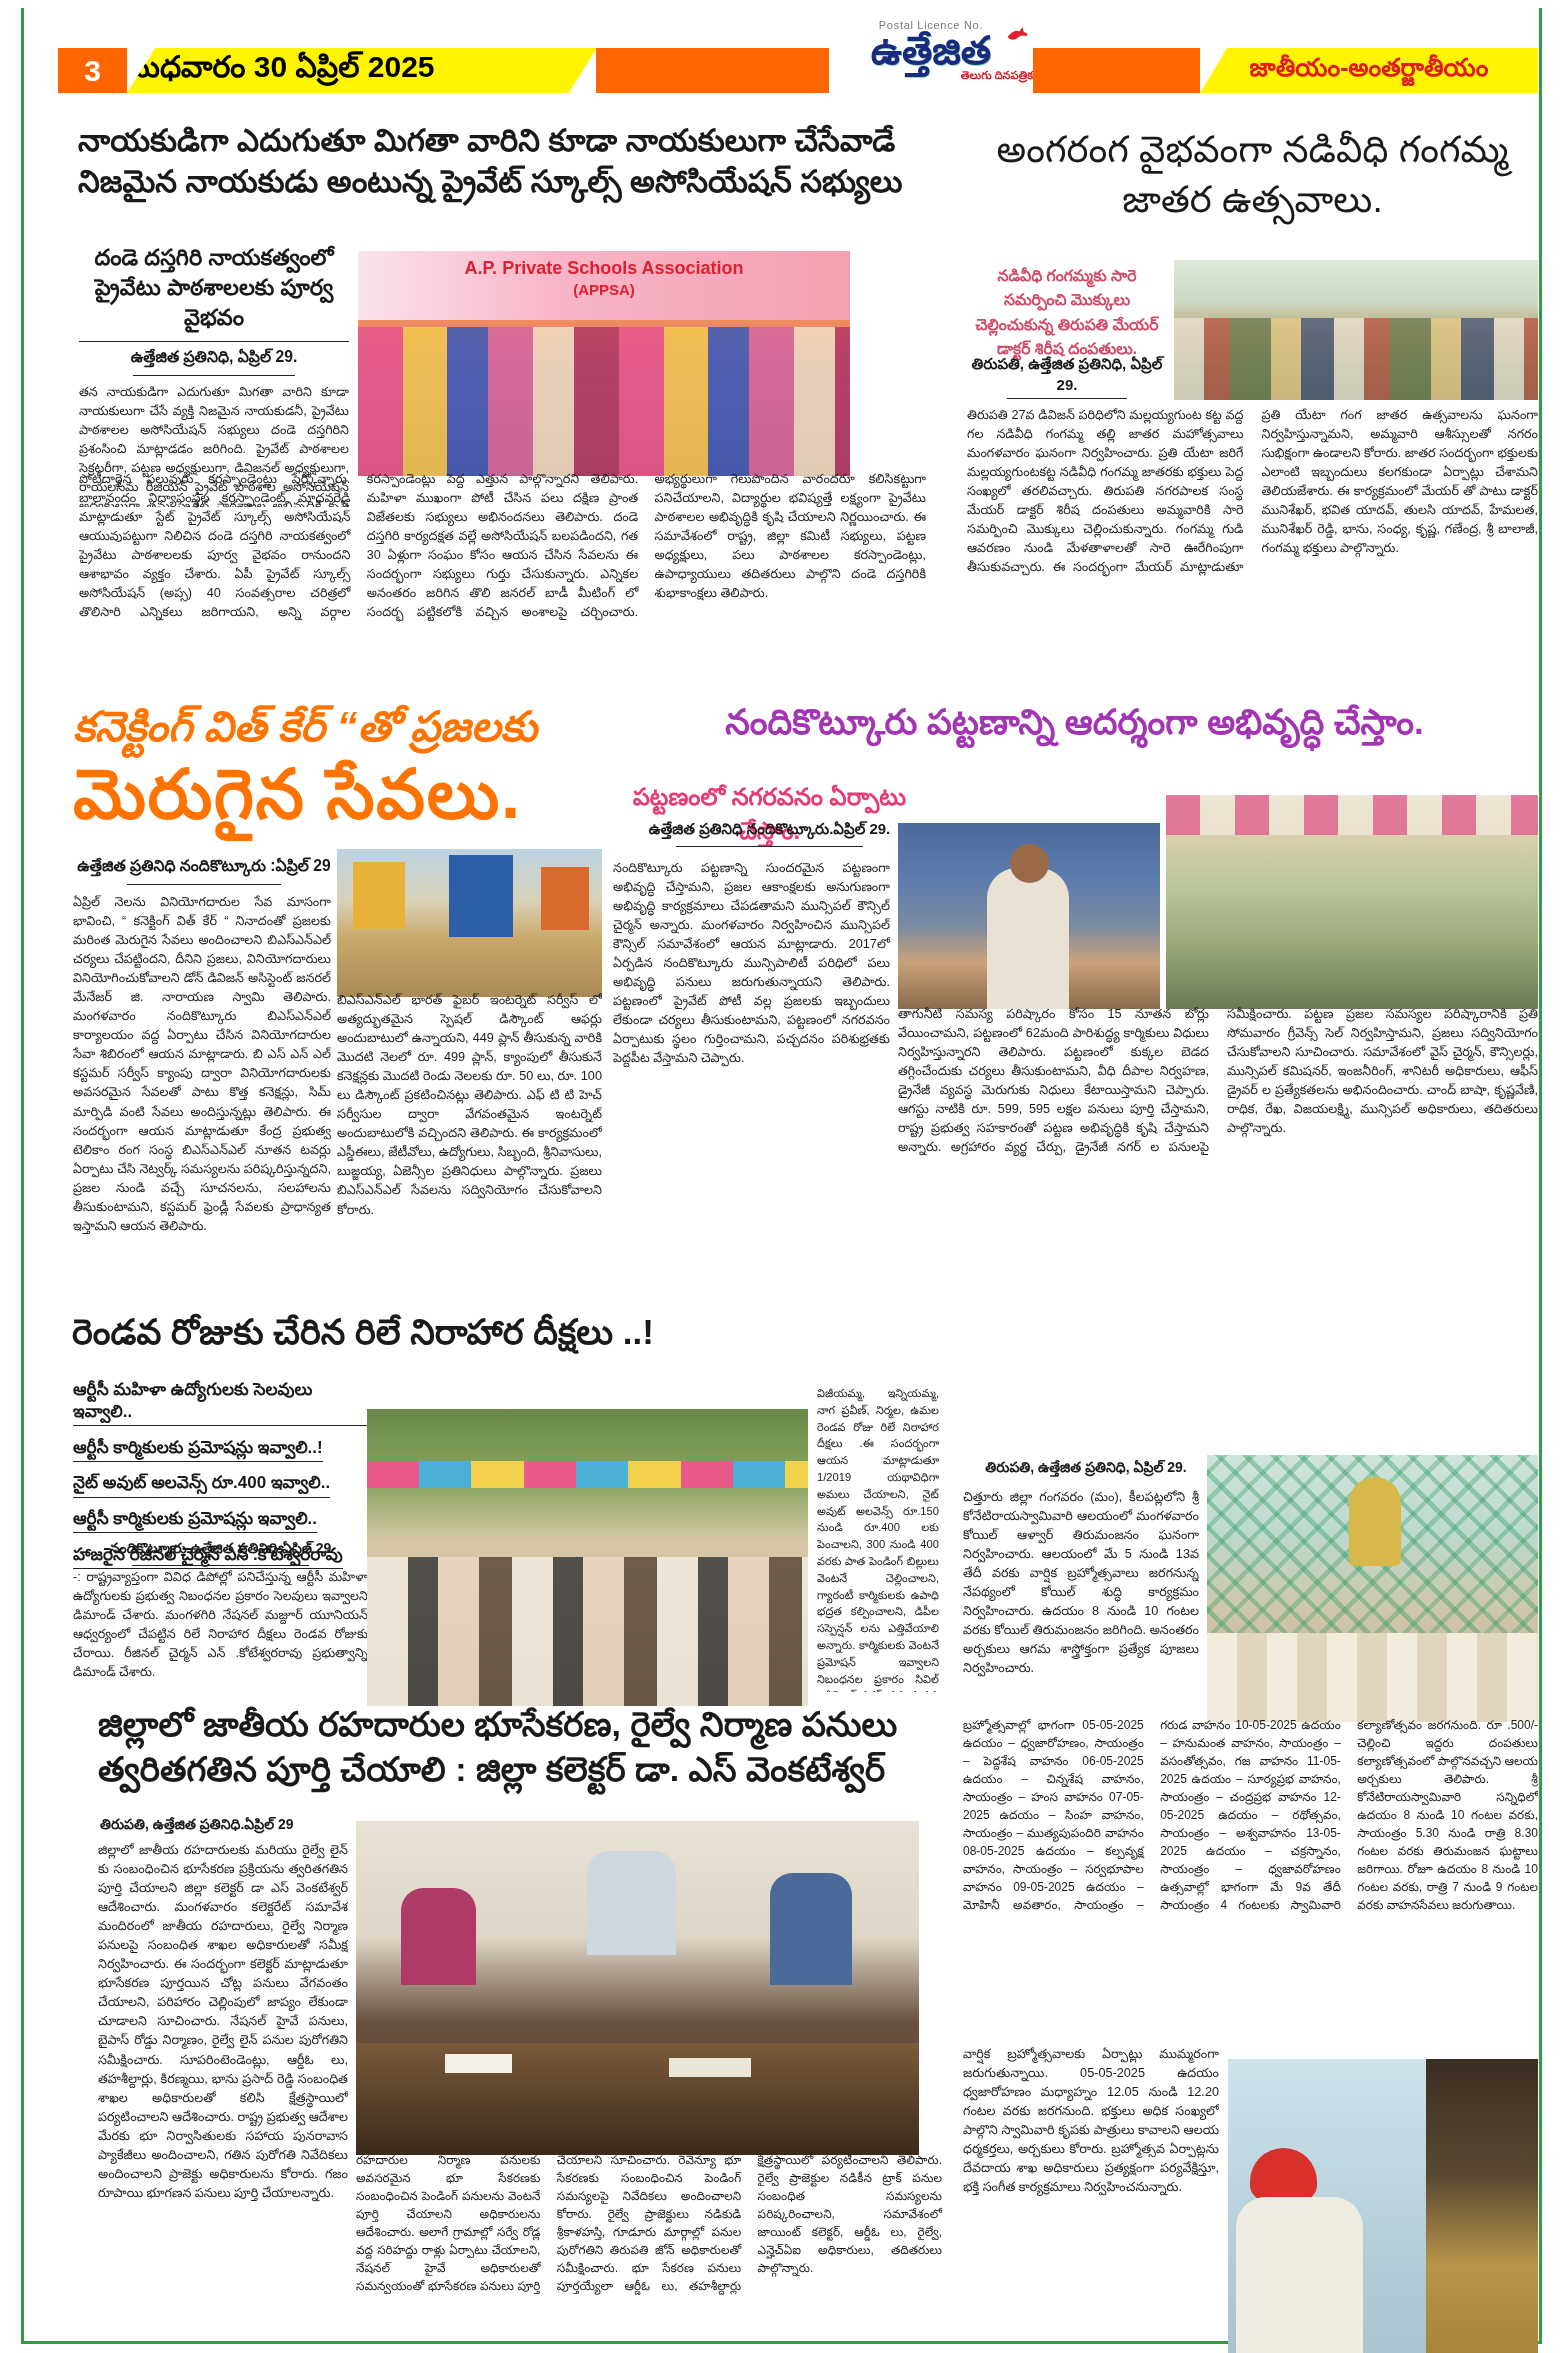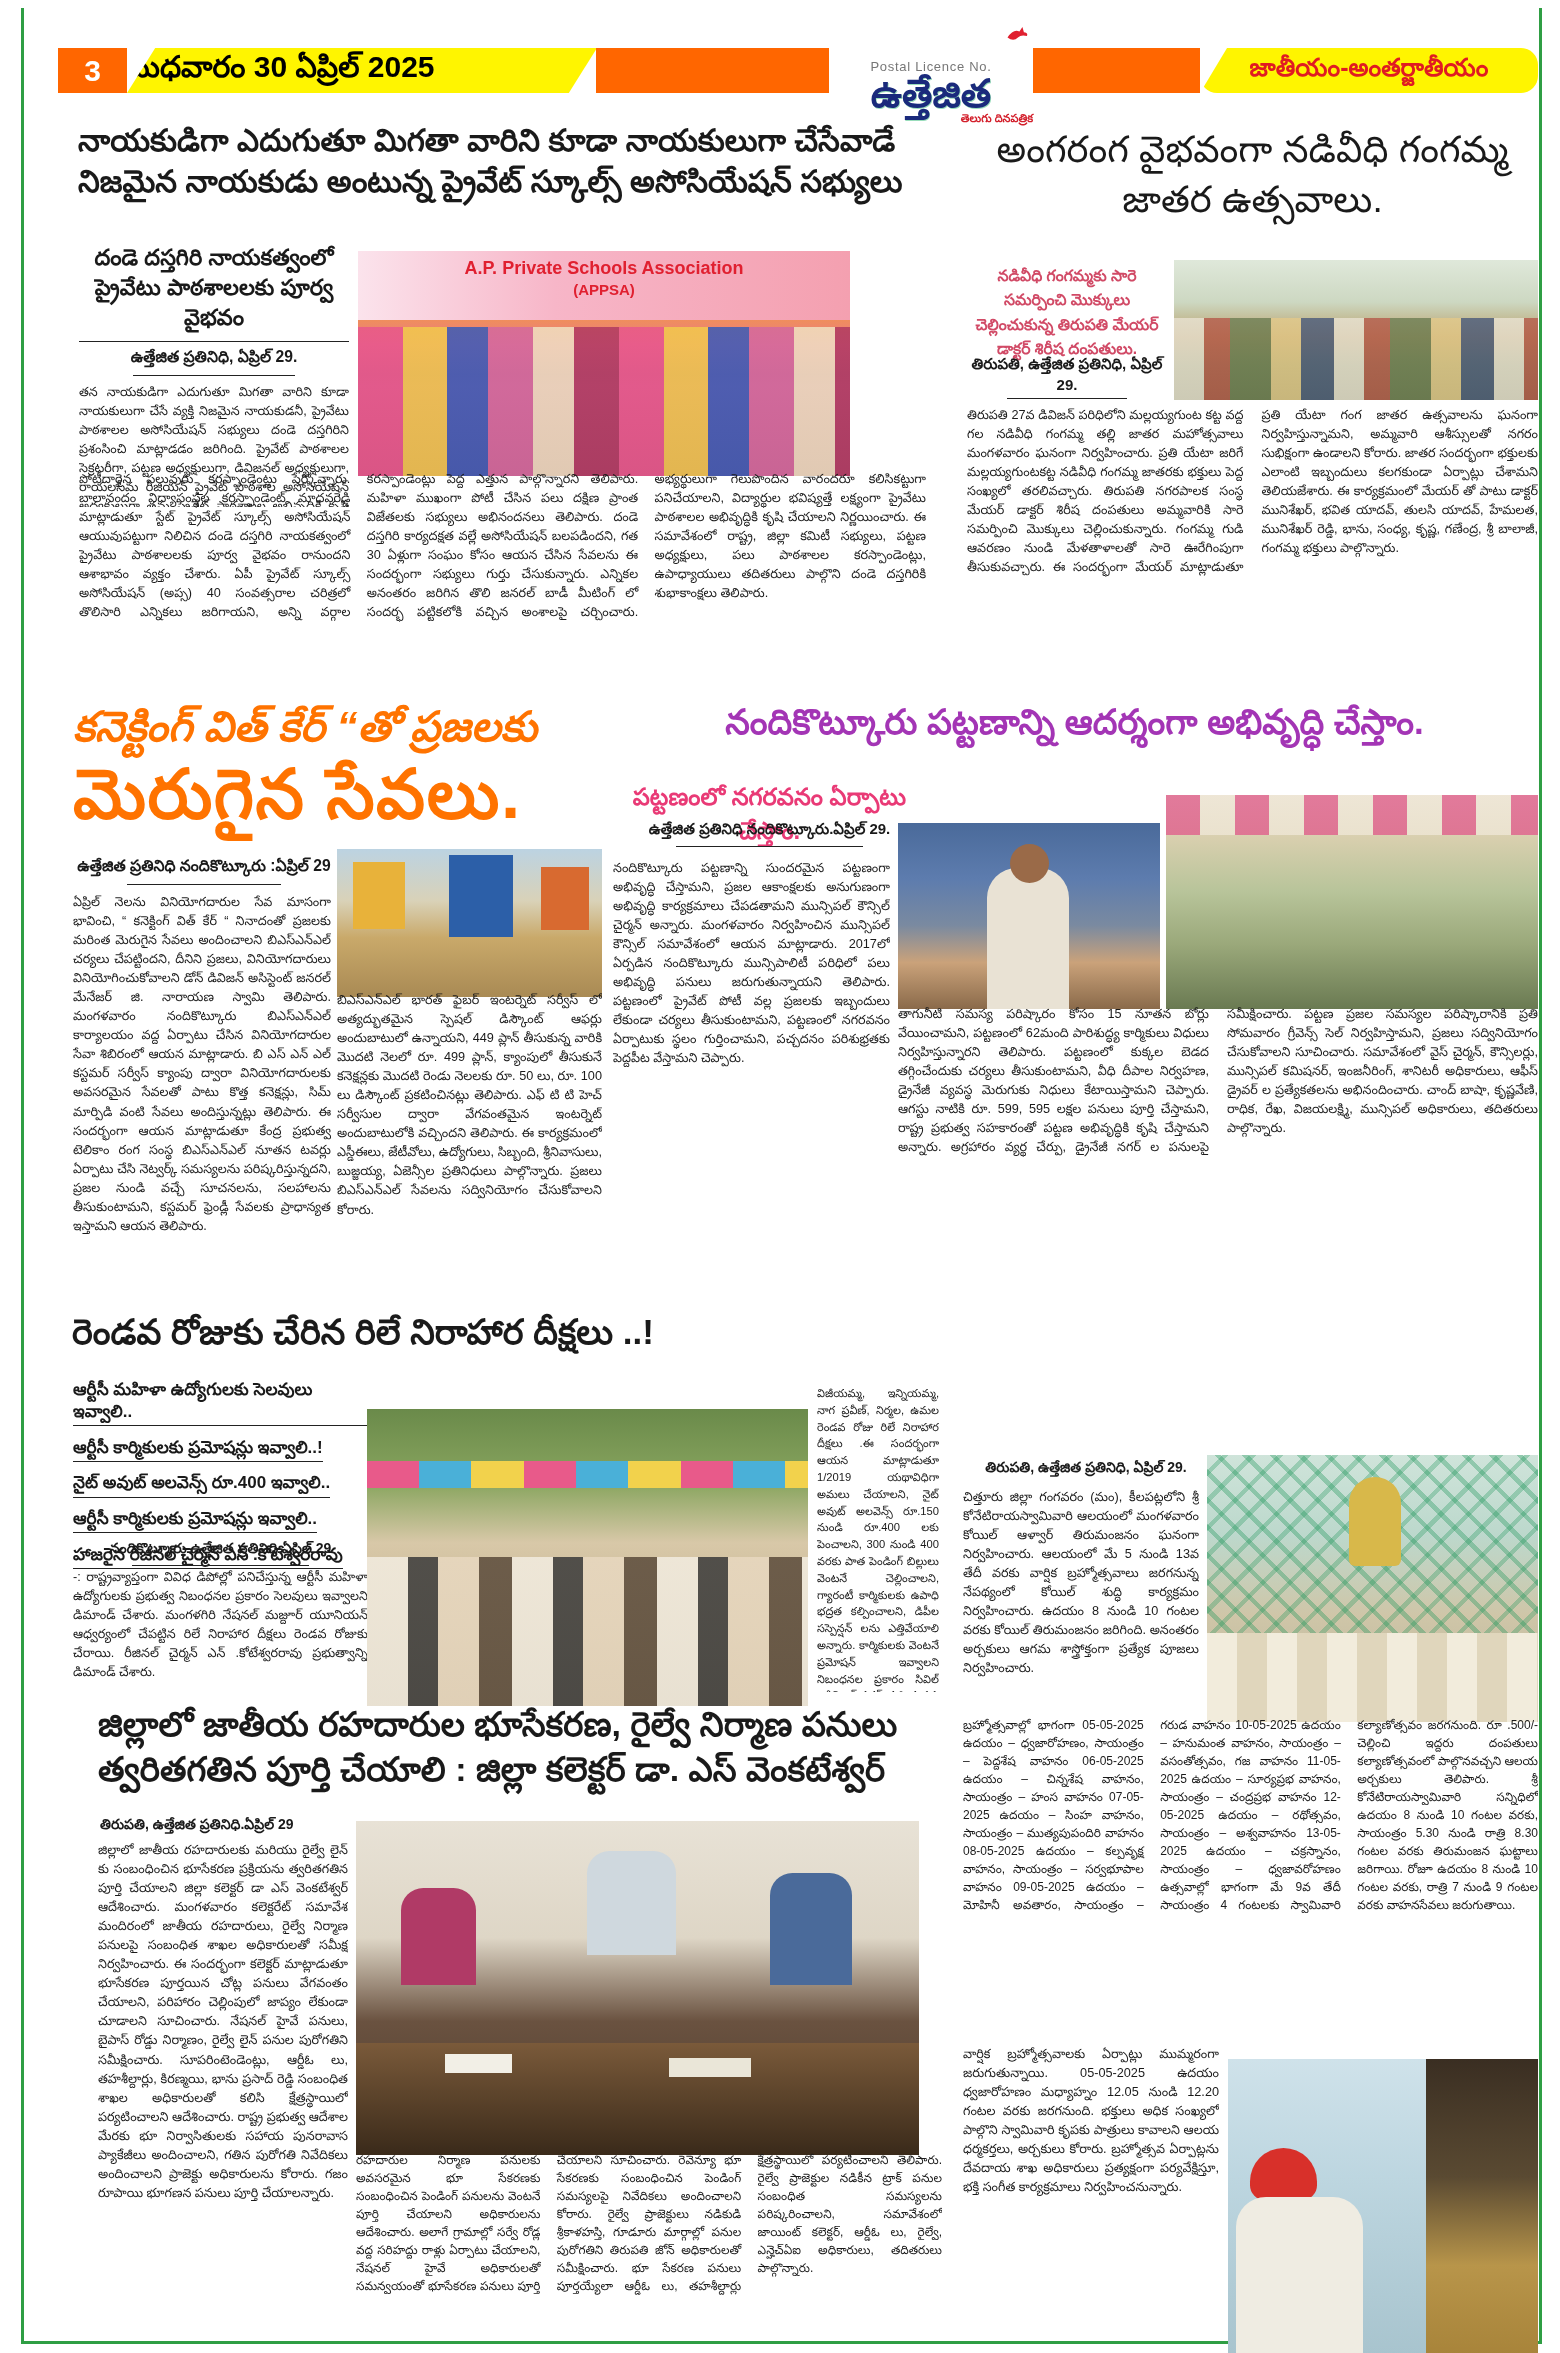--- a/index.html
+++ b/index.html
@@ -14,21 +14,21 @@
   
   .hdr-seg{position:absolute; top:48px; height:45px;}
   .seg-orange{background:#ff6600;}
   .seg-yellow{background:#fff500;}
   .pagenum{display:flex;align-items:center;justify-content:center;color:#fff;font-size:30px;font-weight:bold;}
   .datebox{display:flex;align-items:center;justify-content:flex-start;color:#000;font-size:30px;font-weight:bold;
     clip-path:polygon(6% 0,100% 0,94% 100%,0 100%);}
   .sectionbox{display:flex;align-items:center;justify-content:center;color:#e01b22;font-size:25px;font-weight:bold;
     clip-path:polygon(8% 0,100% 0,100% 100%,0 100%);}
   .masthead{position:absolute; left:829px; top:19.4px; width:204px; height:82px; text-align:center; background:#fff;}
-  .masthead .postal{font-size:13px;color:#777;letter-spacing:0.7px;margin-top:40px;}
+  .masthead .postal{font-size:11px;color:#777;letter-spacing:0.7px;}
   .masthead .mh-name{font-size:39px;font-weight:bold;color:#1a2a7c;line-height:1.05;text-shadow:0.7px 0.7px 0 #9db;}
   .masthead .mh-tag{font-size:11.2px;color:#d31f2b;font-weight:bold;text-align:right;margin-top:-3px;}
   .dove{position:absolute; right:4.5px; top:7.5px;}
   
   .headline{font-weight:bold; text-align:left; line-height:1.32;}
   .headline-thin{font-weight:500; text-align:center; line-height:1.35;}
   .subhead{font-weight:bold; text-align:center; line-height:1.35;}
   .byline{font-weight:bold; text-align:center;}
   .byline .rule{display:block;width:60%;margin:4.5px auto 0;border-bottom:1.5px solid #222;}
   .body-txt{font-size:12.7px; line-height:1.5; text-align:justify; overflow:hidden;}
@@ -59,21 +59,21 @@
     <div class="postal">Postal Licence No.</div>
     <div class="mh-name">ఉత్తేజిత</div>
     <div class="mh-tag">తెలుగు దినపత్రిక</div>
     <span class="dove">
       <svg width="22.4" height="16.4" viewBox="0 0 30 22">
           <path d="M2 14 Q10 2 18 6 L22 0 L24 7 Q30 8 28 12 Q20 10 16 14 Q10 20 2 14 Z" fill="#e02030"></path>
         </svg>
     </span>
   </div>
   <div class="hdr-seg seg-orange" style="left:1033px;width:167px;"></div>
-  <div class="hdr-seg seg-yellow sectionbox" style="left:1200px;width:338px;border-radius:17px;">
+  <div class="hdr-seg seg-yellow sectionbox" style="left:1200px;width:338px;">
     <span>జాతీయం-అంతర్జాతీయం</span>
   </div>
 
   <div class="abs headline" style="left:78px;top:121px;width:850px;font-size:31px;">నాయకుడిగా ఎదుగుతూ మిగతా వారిని కూడా నాయకులుగా చేసేవాడే నిజమైన నాయకుడు అంటున్న ప్రైవేట్ స్కూల్స్ అసోసియేషన్ సభ్యులు</div>
 
   <div class="photo" style="left:358px;top:237px;width:492px;height:225px;background:
       linear-gradient(180deg,#f9c8d8 0%,#f6a4b4 18%,#f08f5a 30%,#e8778c 42%,#b9678a 55%,#c06a94 60%,#8a4a6a 100%);">
     <div style="height:69px;background:linear-gradient(90deg,#fbe3ec,#f7b6c8 40%,#f4a0b0);">
       <div class="banner-txt" style="font-size:18px;">A.P. Private Schools Association</div>
       <div class="banner-txt" style="font-size:15px;padding-top:1.5px;">(APPSA)</div>

